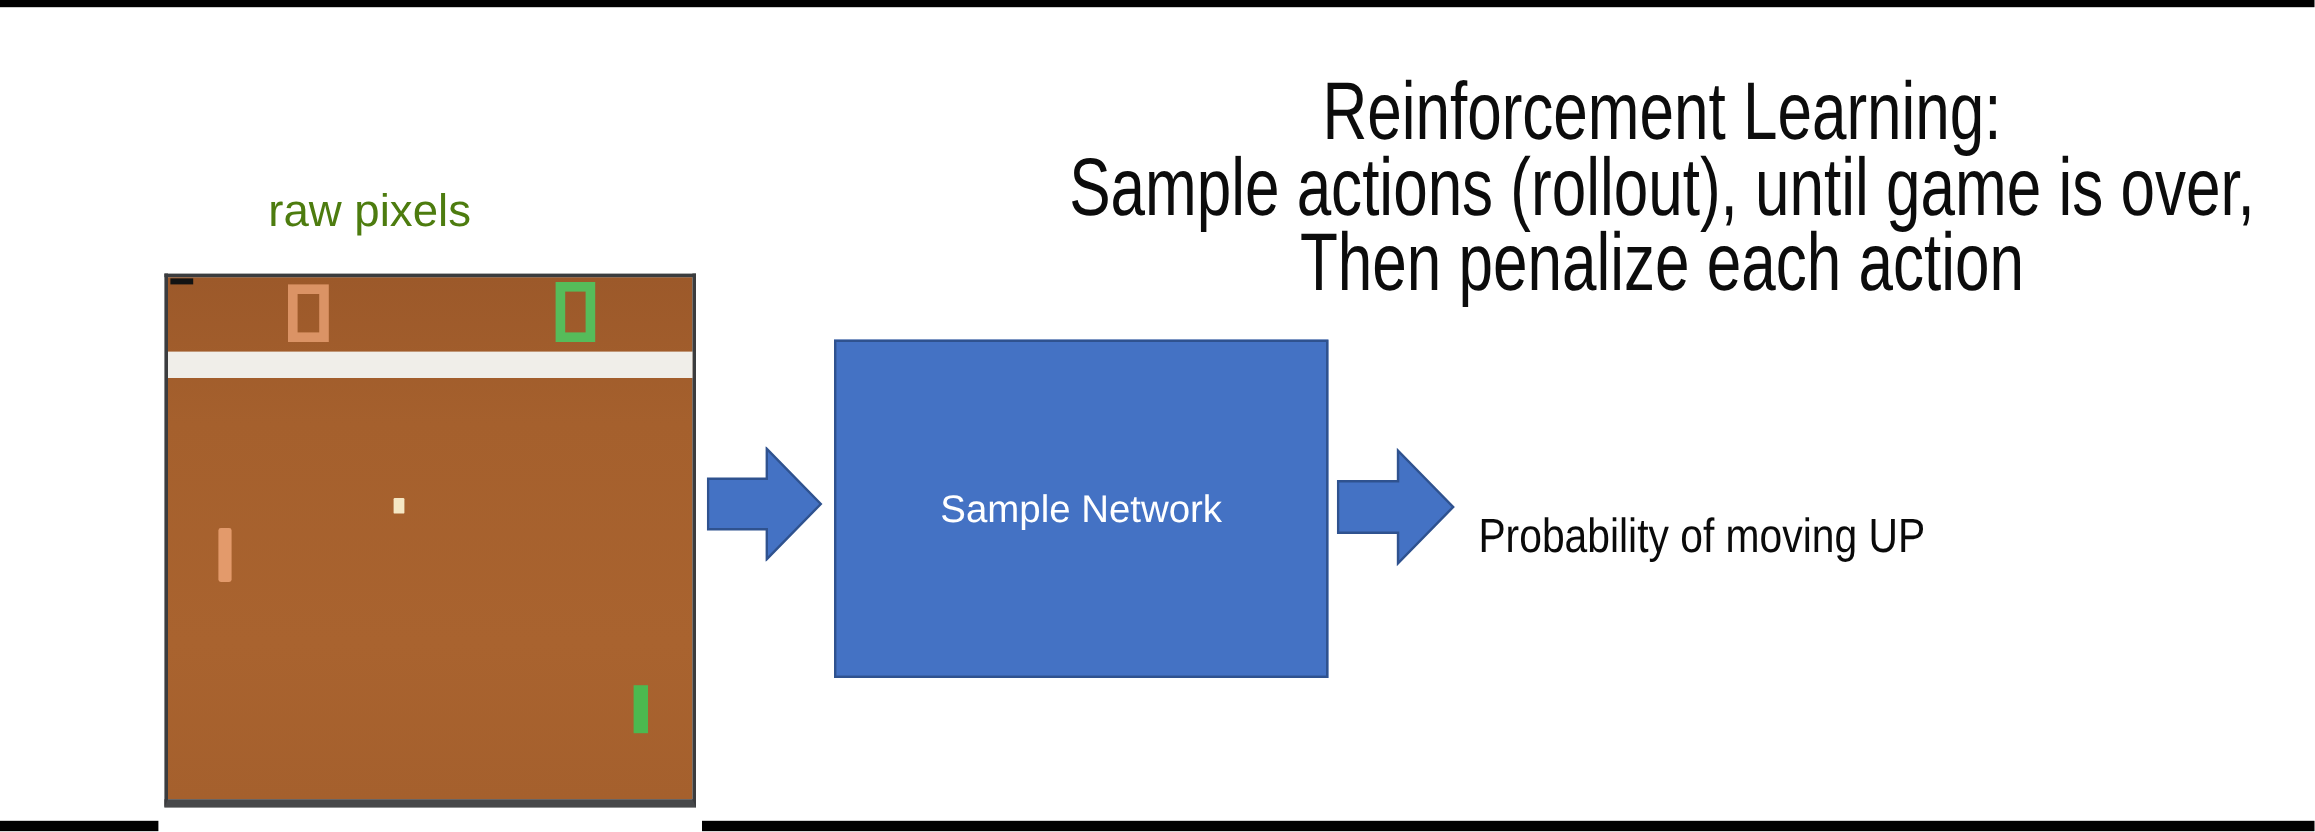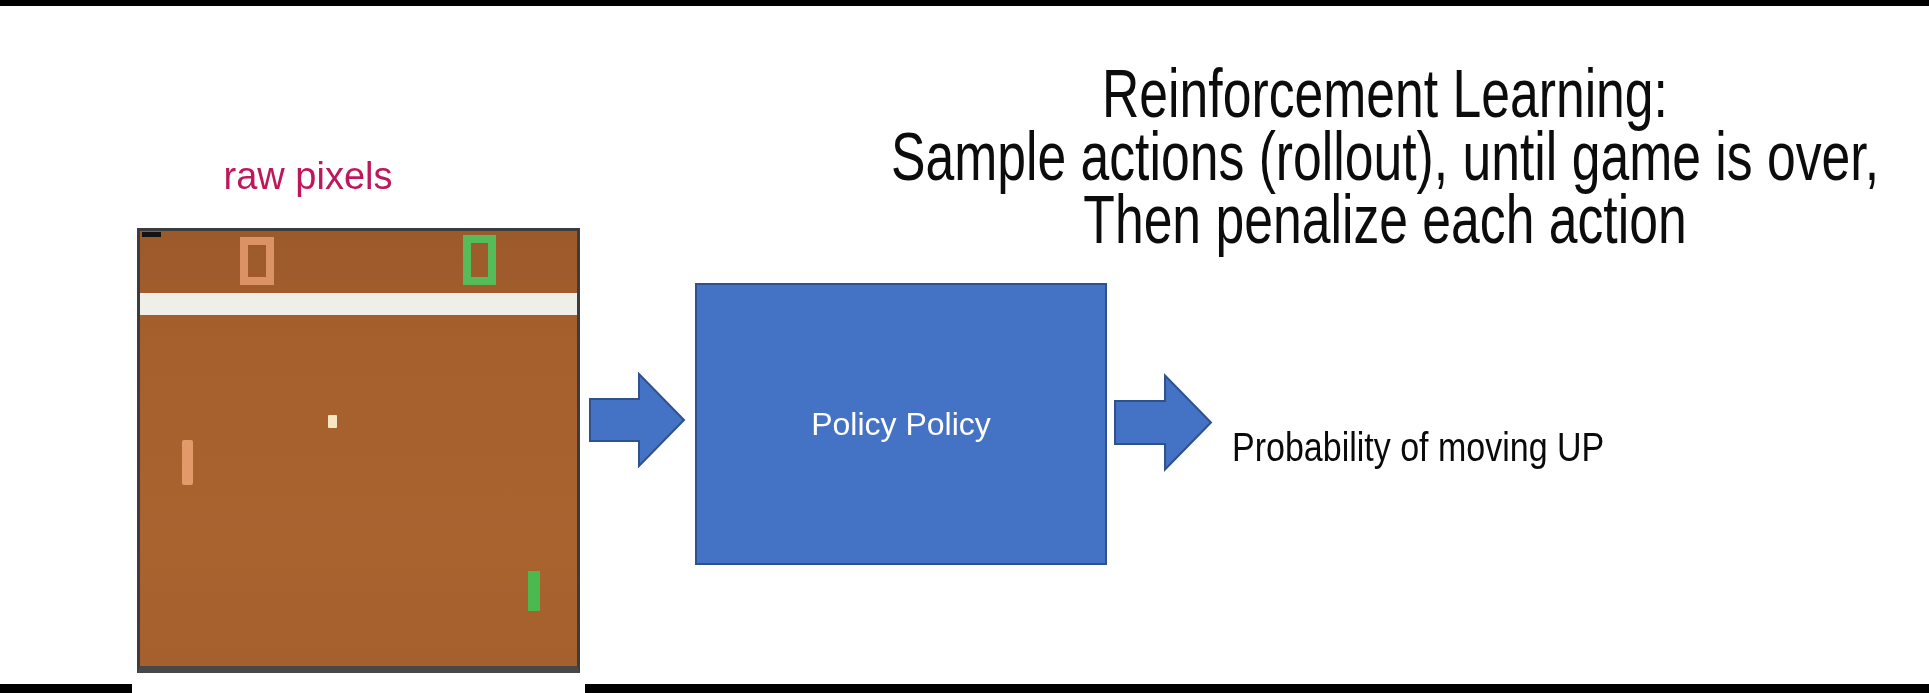--- a/index.html
+++ b/index.html
@@ -14,21 +14,21 @@
   }
 
   
   .top-bar { position: absolute; left: 0; top: 0; width: 1929px; height: 6px; background: #000; }
   .bottom-bar-left  { position: absolute; left: 0;    top: 684px; width: 132px;  height: 9px; background: #000; }
   .bottom-bar-right { position: absolute; left: 585px; top: 684px; width: 1344px; height: 9px; background: #000; }
 
   
   .raw-pixels-caption {
     position: absolute; left: 200px; top: 153px; width: 216px;
-    text-align: center; font-size: 38px; line-height: 46px; color: #be185d;
+    text-align: center; font-size: 38px; line-height: 46px; color: #4d7c0f;
     letter-spacing: 0px;
   }
 
   
   .game {
     position: absolute; left: 137px; top: 228px;
     width: 437px; height: 435px;
     border: 3px solid #3b3c3e;
     border-bottom: 7px solid #47484a;
     background: linear-gradient(180deg, #9c592a 0%, #a5602d 28%, #a9632f 70%, #a5602d 100%);
@@ -104,21 +104,21 @@
     <div>Reinforcement Learning:</div>
     <div>Sample actions (rollout), until game is over,</div>
     <div>Then penalize each action</div>
   </div>
 
   <svg class="flow-arrow arrow-in" width="97" height="96" viewBox="0 0 97 96">
     <polygon points="1,27 50,27 50,2 95,48 50,94 50,69 1,69" fill="var(--accent-blue)" stroke="var(--accent-blue-border)" stroke-width="2"></polygon>
   </svg>
 
   <div class="policy-box">
-    <span class="box-label">Policy Policy</span>
+    <span class="box-label">Sample Network</span>
   </div>
 
   <svg class="flow-arrow arrow-out" width="99" height="99" viewBox="0 0 97 96">
     <polygon points="1,27 50,27 50,2 95,48 50,94 50,69 1,69" fill="var(--accent-blue)" stroke="var(--accent-blue-border)" stroke-width="2"></polygon>
   </svg>
 
   <div class="prob-label">Probability of moving UP</div>
 
   <div class="bottom-bar-left"></div>
   <div class="bottom-bar-right"></div>

